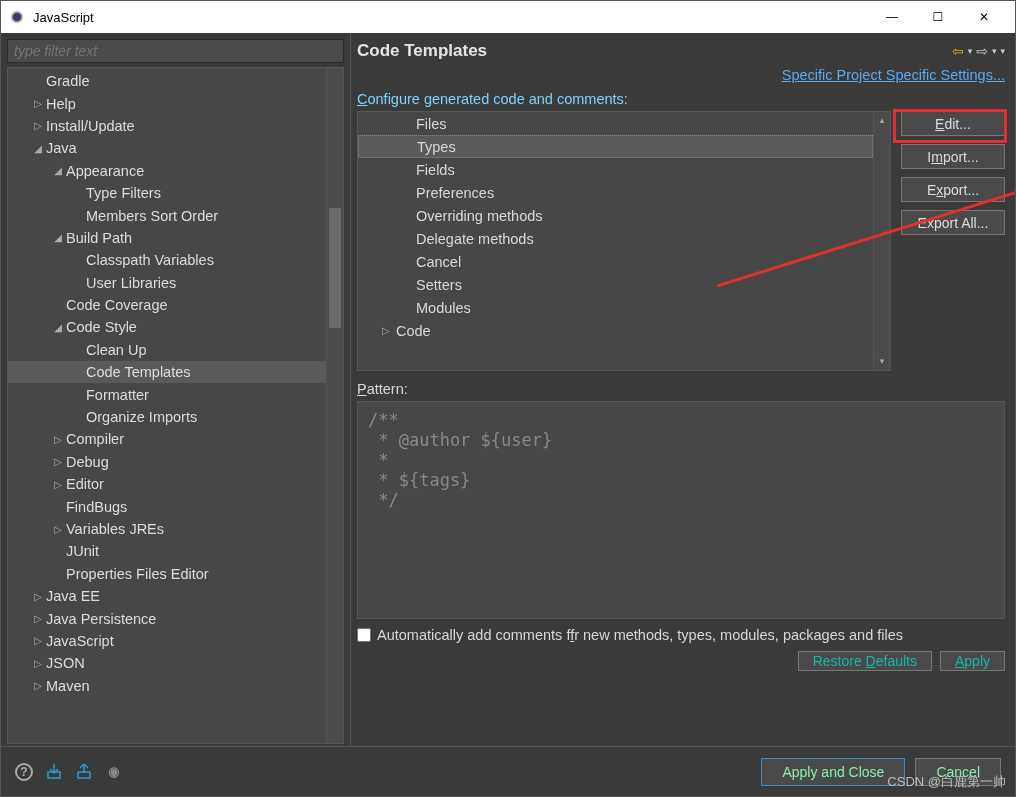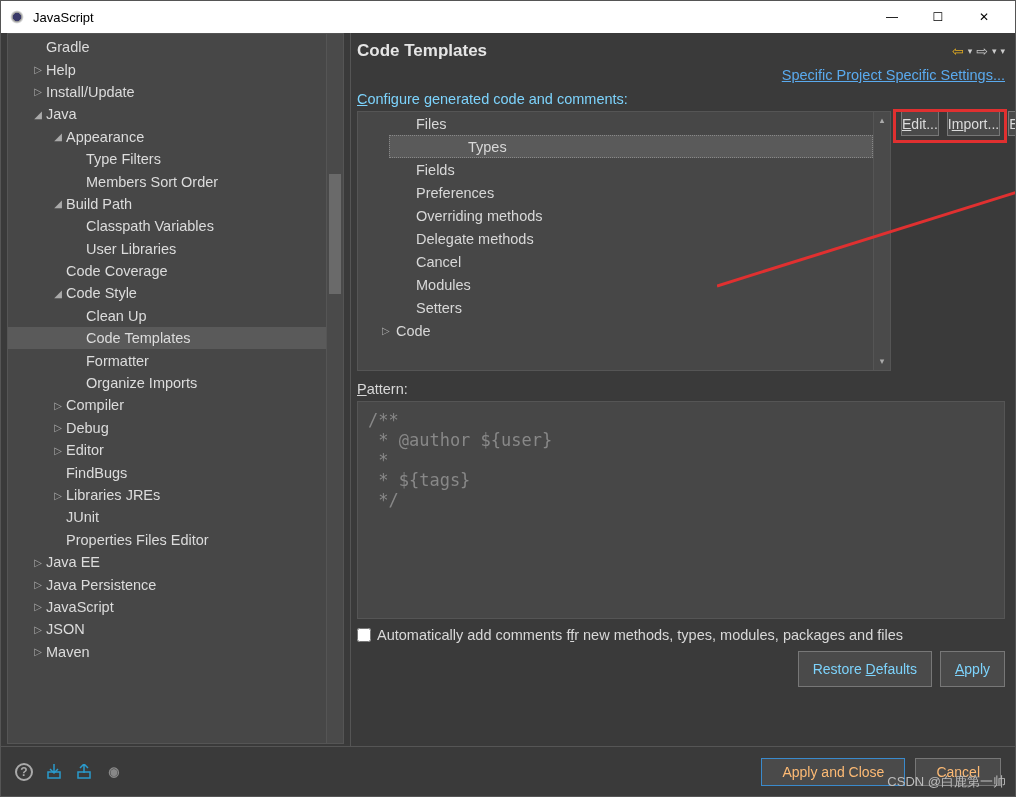--- a/index.html
+++ b/index.html
@@ -28,52 +28,55 @@
 .linkrow { text-align: right; margin-bottom: 8px; }
 .linkrow a { color: #5aaaee; text-decoration: underline; font-size: 14.5px; cursor: pointer; }
 .config-label { font-size: 14.5px; color: #7dd3fc; margin-bottom: 4px; }
 .config-row { display: flex; gap: 10px; margin-bottom: 10px; position: relative; }
 .template-tree { flex: 1; border: 1px solid #555; background: #474747; height: 260px; display: flex; min-width: 0; position: relative; }
 .template-list { flex: 1; overflow: hidden; }
 .trow { height: 23px; display: flex; align-items: center; font-size: 14.5px; cursor: default; }
 .trow.selected { background: #5a5a5a; border: 1px dotted #888; }
 .template-scroll { width: 17px; background: #4a4a4a; border-left: 1px solid #555; position: relative; }
 .template-scroll .up, .template-scroll .down { height: 17px; text-align: center; font-size: 9px; color: #aaa; line-height: 17px; }
-.btn-col { width: 104px; display: flex; flex-direction: row; gap: 8px; }
+.btn-col { width: 104px; display: flex; flex-direction: column; gap: 8px; }
 .btn-col button { height: 25px; background: #4a4a4a; border: 1px solid #777; color: #dcdcdc; font-size: 14px; cursor: pointer; }
 .edit-highlight { position: absolute; right: -2px; top: -2px; width: 114px; height: 34px; border: 3px solid #e03030; pointer-events: none; }
 .arrow-svg { position: absolute; pointer-events: none; }
 .pattern-label { font-size: 14.5px; margin-bottom: 4px; }
 .pattern-box { border: 1px solid #555; background: #474747; height: 218px; padding: 8px 10px; font-family: Consolas, monospace; font-size: 17px; color: #888; white-space: pre; overflow: hidden; }
 .check-row { display: flex; align-items: center; gap: 6px; margin-top: 8px; font-size: 14.5px; }
 .check-row input { width: 14px; height: 14px; accent-color: #474747; }
 .bottom-btns { display: flex; justify-content: flex-end; gap: 8px; margin-top: 8px; }
-.bottom-btns button { height: 36px; padding: 0 14px; background: #4a4a4a; border: 1px solid #777; color: #7dd3fc; font-size: 14px; cursor: pointer; }
+.bottom-btns button { height: 20px; padding: 0 14px; background: #4a4a4a; border: 1px solid #777; color: #14b8a6; font-size: 14px; cursor: pointer; }
 .footer { height: 50px; background: #3a3a3a; border-top: 1px solid #555; display: flex; align-items: center; padding: 0 14px; }
 .footer-left { display: flex; gap: 12px; align-items: center; flex: 1; }
 .footer-left span { width: 18px; height: 18px; display: inline-flex; align-items: center; justify-content: center; color: #2a9acc; font-weight: bold; }
 .footer-btns { display: flex; gap: 10px; }
-.footer-btns button { height: 28px; padding: 0 20px; background: #4a4a4a; border: 1px solid #777; color: #fdba74; font-size: 14px; cursor: pointer; }
+.footer-btns button { height: 28px; padding: 0 20px; background: #4a4a4a; border: 1px solid #777; color: #86efac; font-size: 14px; cursor: pointer; }
 .footer-btns button.primary { border: 1px solid #3a8acc; }
 .watermark { position: absolute; right: 10px; bottom: 6px; color: #bbb; font-size: 13px; pointer-events: none; }
 u.hotkey { text-decoration: underline; }
 </style>
 </head>
 <body>
 
 <div class="window">
   <div class="titlebar">
     <div class="icon"></div>
     <div class="title">JavaScript</div>
     <div class="btn">—</div>
     <div class="btn">☐</div>
     <div class="btn close">✕</div>
   </div>
   <div class="body">
     <div class="sidebar">
+      <div class="filter">
+        <input type="text" placeholder="type filter text" style="">
+      </div>
       <div class="tree-wrap">
         <div class="tree" id="tree">
             <div class="tree-row" style="padding-left: 24px;">
               <span class="arrow"></span>
               <span>Gradle</span>
             </div>
             <div class="tree-row" style="padding-left: 24px;">
               <span class="arrow">▷</span>
               <span>Help</span>
             </div>
@@ -144,21 +147,21 @@
             <div class="tree-row" style="padding-left: 44px;">
               <span class="arrow">▷</span>
               <span>Editor</span>
             </div>
             <div class="tree-row" style="padding-left: 44px;">
               <span class="arrow"></span>
               <span>FindBugs</span>
             </div>
             <div class="tree-row" style="padding-left: 44px;">
               <span class="arrow">▷</span>
-              <span>Libraries JREs</span>
+              <span>Variables JREs</span>
             </div>
             <div class="tree-row" style="padding-left: 44px;">
               <span class="arrow"></span>
               <span>JUnit</span>
             </div>
             <div class="tree-row" style="padding-left: 44px;">
               <span class="arrow"></span>
               <span>Properties Files Editor</span>
             </div>
             <div class="tree-row" style="padding-left: 24px;">
@@ -202,21 +205,21 @@
         <a>Specific Project Specific Settings...</a>
       </div>
       <div class="config-label"><u class="hotkey">C</u><span>onfigure generated code and comments:</span></div>
       <div class="config-row">
         <div class="template-tree">
           <div class="template-list" id="templates">
               <div class="trow" style="padding-left: 44px;">
                 <span class="arrow" style="width: 12px; display: inline-block; font-size: 10px; color: rgb(170, 170, 170); margin-right: 2px;"></span>
                 <span>Files</span>
               </div>
-              <div class="trow selected" style="padding-left: 64px; margin-left: 31px;">
+              <div class="trow selected" style="padding-left: 44px;">
                 <span class="arrow" style="width: 12px; display: inline-block; font-size: 10px; color: rgb(170, 170, 170); margin-right: 2px;"></span>
                 <span>Types</span>
               </div>
               <div class="trow" style="padding-left: 44px;">
                 <span class="arrow" style="width: 12px; display: inline-block; font-size: 10px; color: rgb(170, 170, 170); margin-right: 2px;"></span>
                 <span>Fields</span>
               </div>
               <div class="trow" style="padding-left: 44px;">
                 <span class="arrow" style="width: 12px; display: inline-block; font-size: 10px; color: rgb(170, 170, 170); margin-right: 2px;"></span>
                 <span>Preferences</span>
@@ -228,25 +231,25 @@
               <div class="trow" style="padding-left: 44px;">
                 <span class="arrow" style="width: 12px; display: inline-block; font-size: 10px; color: rgb(170, 170, 170); margin-right: 2px;"></span>
                 <span>Delegate methods</span>
               </div>
               <div class="trow" style="padding-left: 44px;">
                 <span class="arrow" style="width: 12px; display: inline-block; font-size: 10px; color: rgb(170, 170, 170); margin-right: 2px;"></span>
                 <span>Cancel</span>
               </div>
               <div class="trow" style="padding-left: 44px;">
                 <span class="arrow" style="width: 12px; display: inline-block; font-size: 10px; color: rgb(170, 170, 170); margin-right: 2px;"></span>
+                <span>Setters</span>
+              </div>
+              <div class="trow" style="padding-left: 44px;">
+                <span class="arrow" style="width: 12px; display: inline-block; font-size: 10px; color: rgb(170, 170, 170); margin-right: 2px;"></span>
                 <span>Modules</span>
-              </div>
-              <div class="trow" style="padding-left: 44px;">
-                <span class="arrow" style="width: 12px; display: inline-block; font-size: 10px; color: rgb(170, 170, 170); margin-right: 2px;"></span>
-                <span>Setters</span>
               </div>
               <div class="trow" style="padding-left: 24px;">
                 <span class="arrow" style="width: 12px; display: inline-block; font-size: 10px; color: rgb(170, 170, 170); margin-right: 2px;">▷</span>
                 <span>Code</span>
               </div>
             </div>
           <div class="template-scroll">
             <div class="up">▴</div>
             <div class="down" style="position:absolute;bottom:0;width:100%">▾</div>
           </div>

